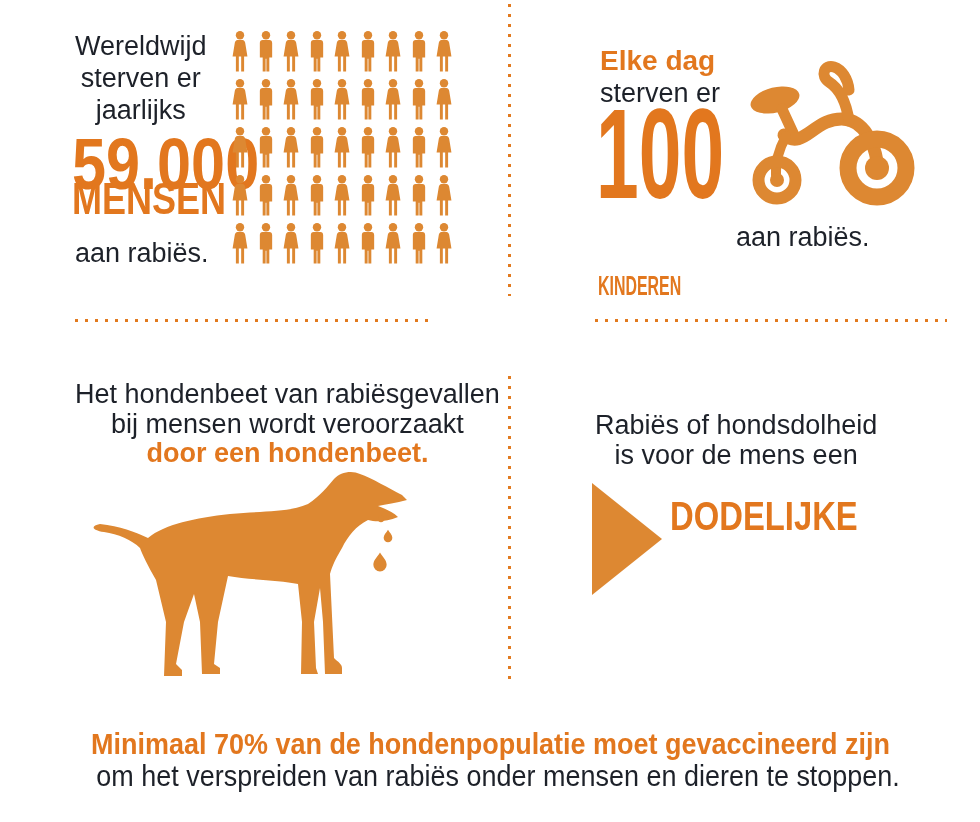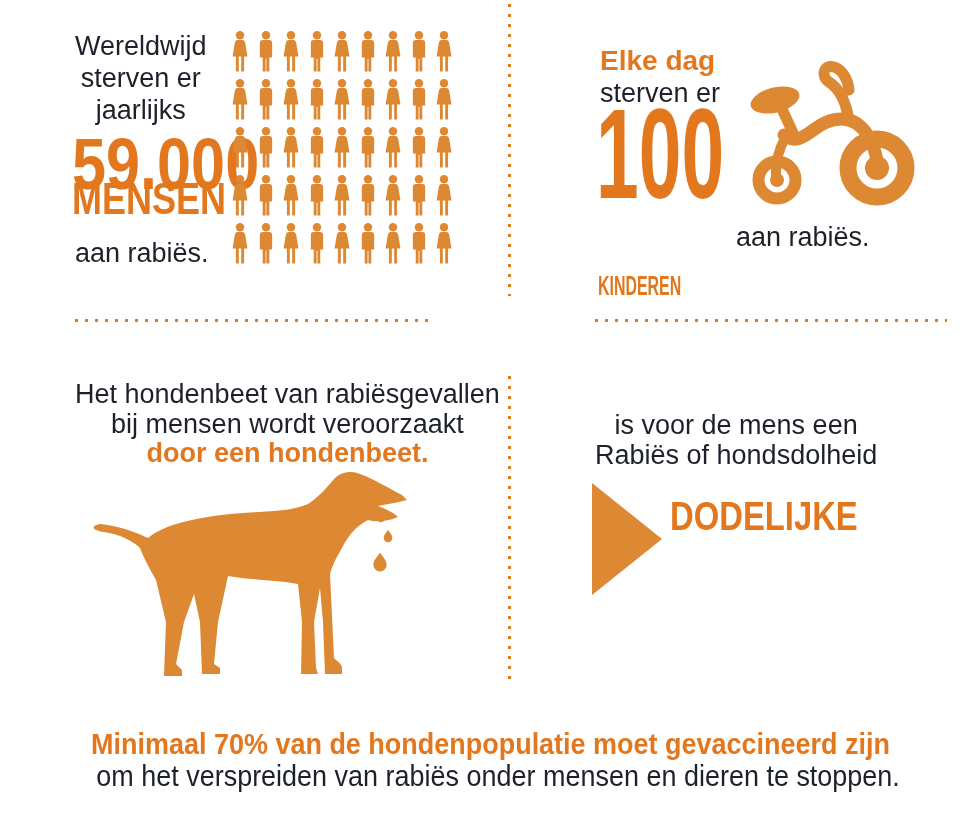--- a/index.html
+++ b/index.html
@@ -266,22 +266,22 @@
       C 68,104 62,92 60,86
       C 52,78 38,72 24,70
       C 12,68 10,64 20,62 Z"></path>
 
     <path fill="currentColor" transform="translate(301,56) scale(0.42)" d="M0,-10 C3,-5 7,-2 7,3 A7,7 0 1 1 -7,3 C-7,-2 -3,-5 0,-10 Z"></path>
     <path fill="currentColor" transform="translate(308,74) scale(0.62)" d="M0,-10 C3,-5 7,-2 7,3 A7,7 0 1 1 -7,3 C-7,-2 -3,-5 0,-10 Z"></path>
     <path fill="currentColor" transform="translate(300,100) scale(0.95)" d="M0,-10 C3,-5 7,-2 7,3 A7,7 0 1 1 -7,3 C-7,-2 -3,-5 0,-10 Z"></path>
   </svg>
 
   <div class="abs small-text" style="left:595px;top:410px;line-height:30px;">
+    <div>Rabiës of hondsdolheid</div>
     <div>is voor de mens een</div>
-    <div>Rabiës of hondsdolheid</div>
   </div>
   <svg class="abs graphic" style="left:592px;top:483px;" width="70" height="112" viewBox="0 0 70 112">
     <polygon points="0,0 0,112 70,56" fill="currentColor"></polygon>
   </svg>
   <div class="abs" style="left:670px;top:496px;font-size:41px;line-height:41px;">
     <span class="cond" style="transform:scaleX(0.8);">DODELIJKE</span>
   </div>
 
   <div class="abs footer-line orange bold" style="top:728px;font-size:29px;line-height:32px;">
     <span class="squeeze">Minimaal 70% van de hondenpopulatie moet gevaccineerd zijn</span>

